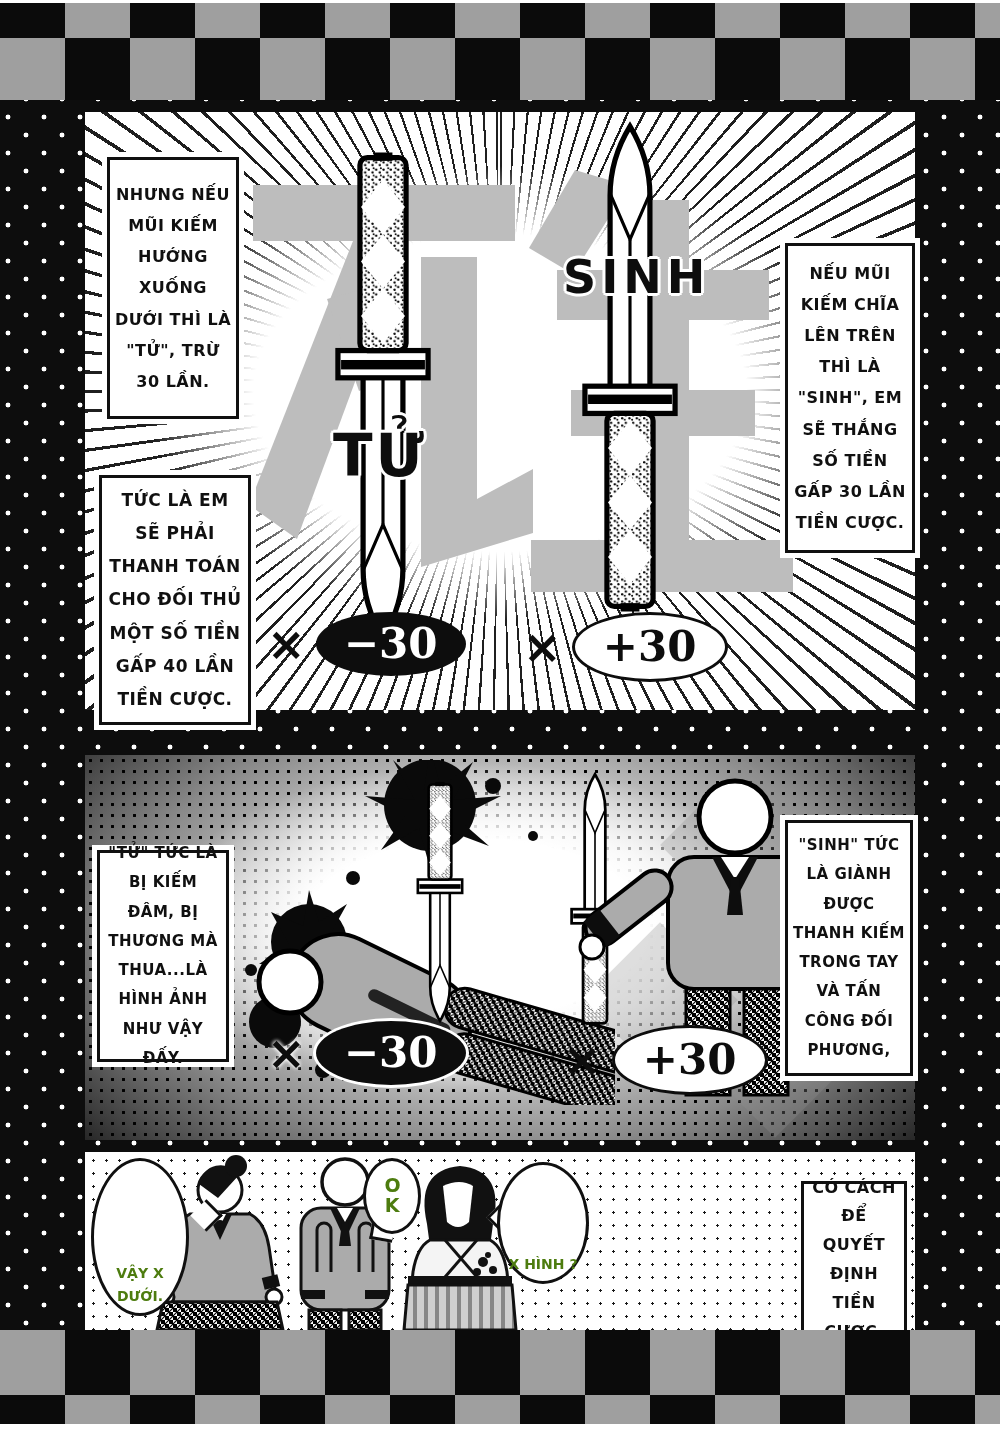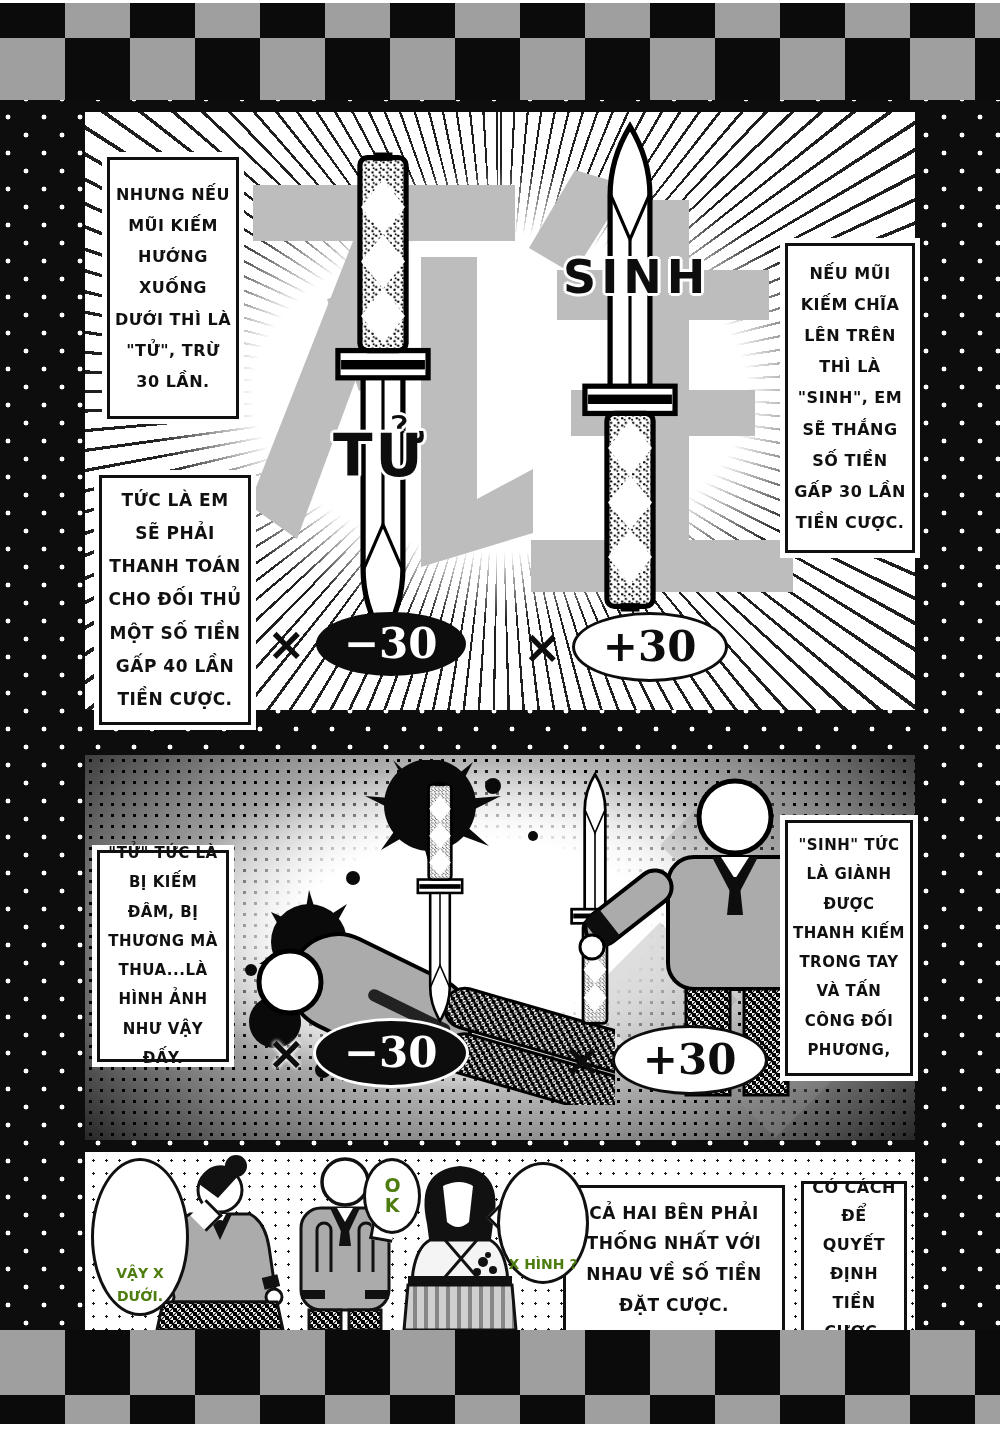--- a/index.html
+++ b/index.html
@@ -309,16 +309,15 @@
     <div class="bubble" style="left:6px; top:6px; width:98px; height:158px; font-size:14px;">VẬY X DƯỚI.</div>
 
     <div class="tail" style="left:286px; top:66px; transform:rotate(100deg);"></div>
     <div class="bubble" style="left:278px; top:6px; width:58px; height:76px; font-size:19px;">
       <span class="stack">OK</span>
     </div>
 
     <div class="tail" style="left:406px; top:54px; transform:rotate(135deg);"></div>
     <div class="bubble" style="left:412px; top:10px; width:92px; height:122px; font-size:14px;">X HÌNH ?</div>
 
-    <div class="caption-box plain" style="left:478px; top:10px; width:222px; height:148px; font-size:17px; line-height:1.8;">CẢ HAI BÊN PHẢI THỐNG NHẤT VỚI NHAU VỀ SỐ TIỀN ĐẶT CƯỢC.</div>
     <div class="caption-box plain" style="left:716px; top:6px; width:106px; height:158px; font-size:16px; line-height:1.8;">CÓ CÁCH ĐỂ QUYẾT ĐỊNH TIỀN CƯỢC,</div>
   </section>
 </div>
 
 </body></html>

